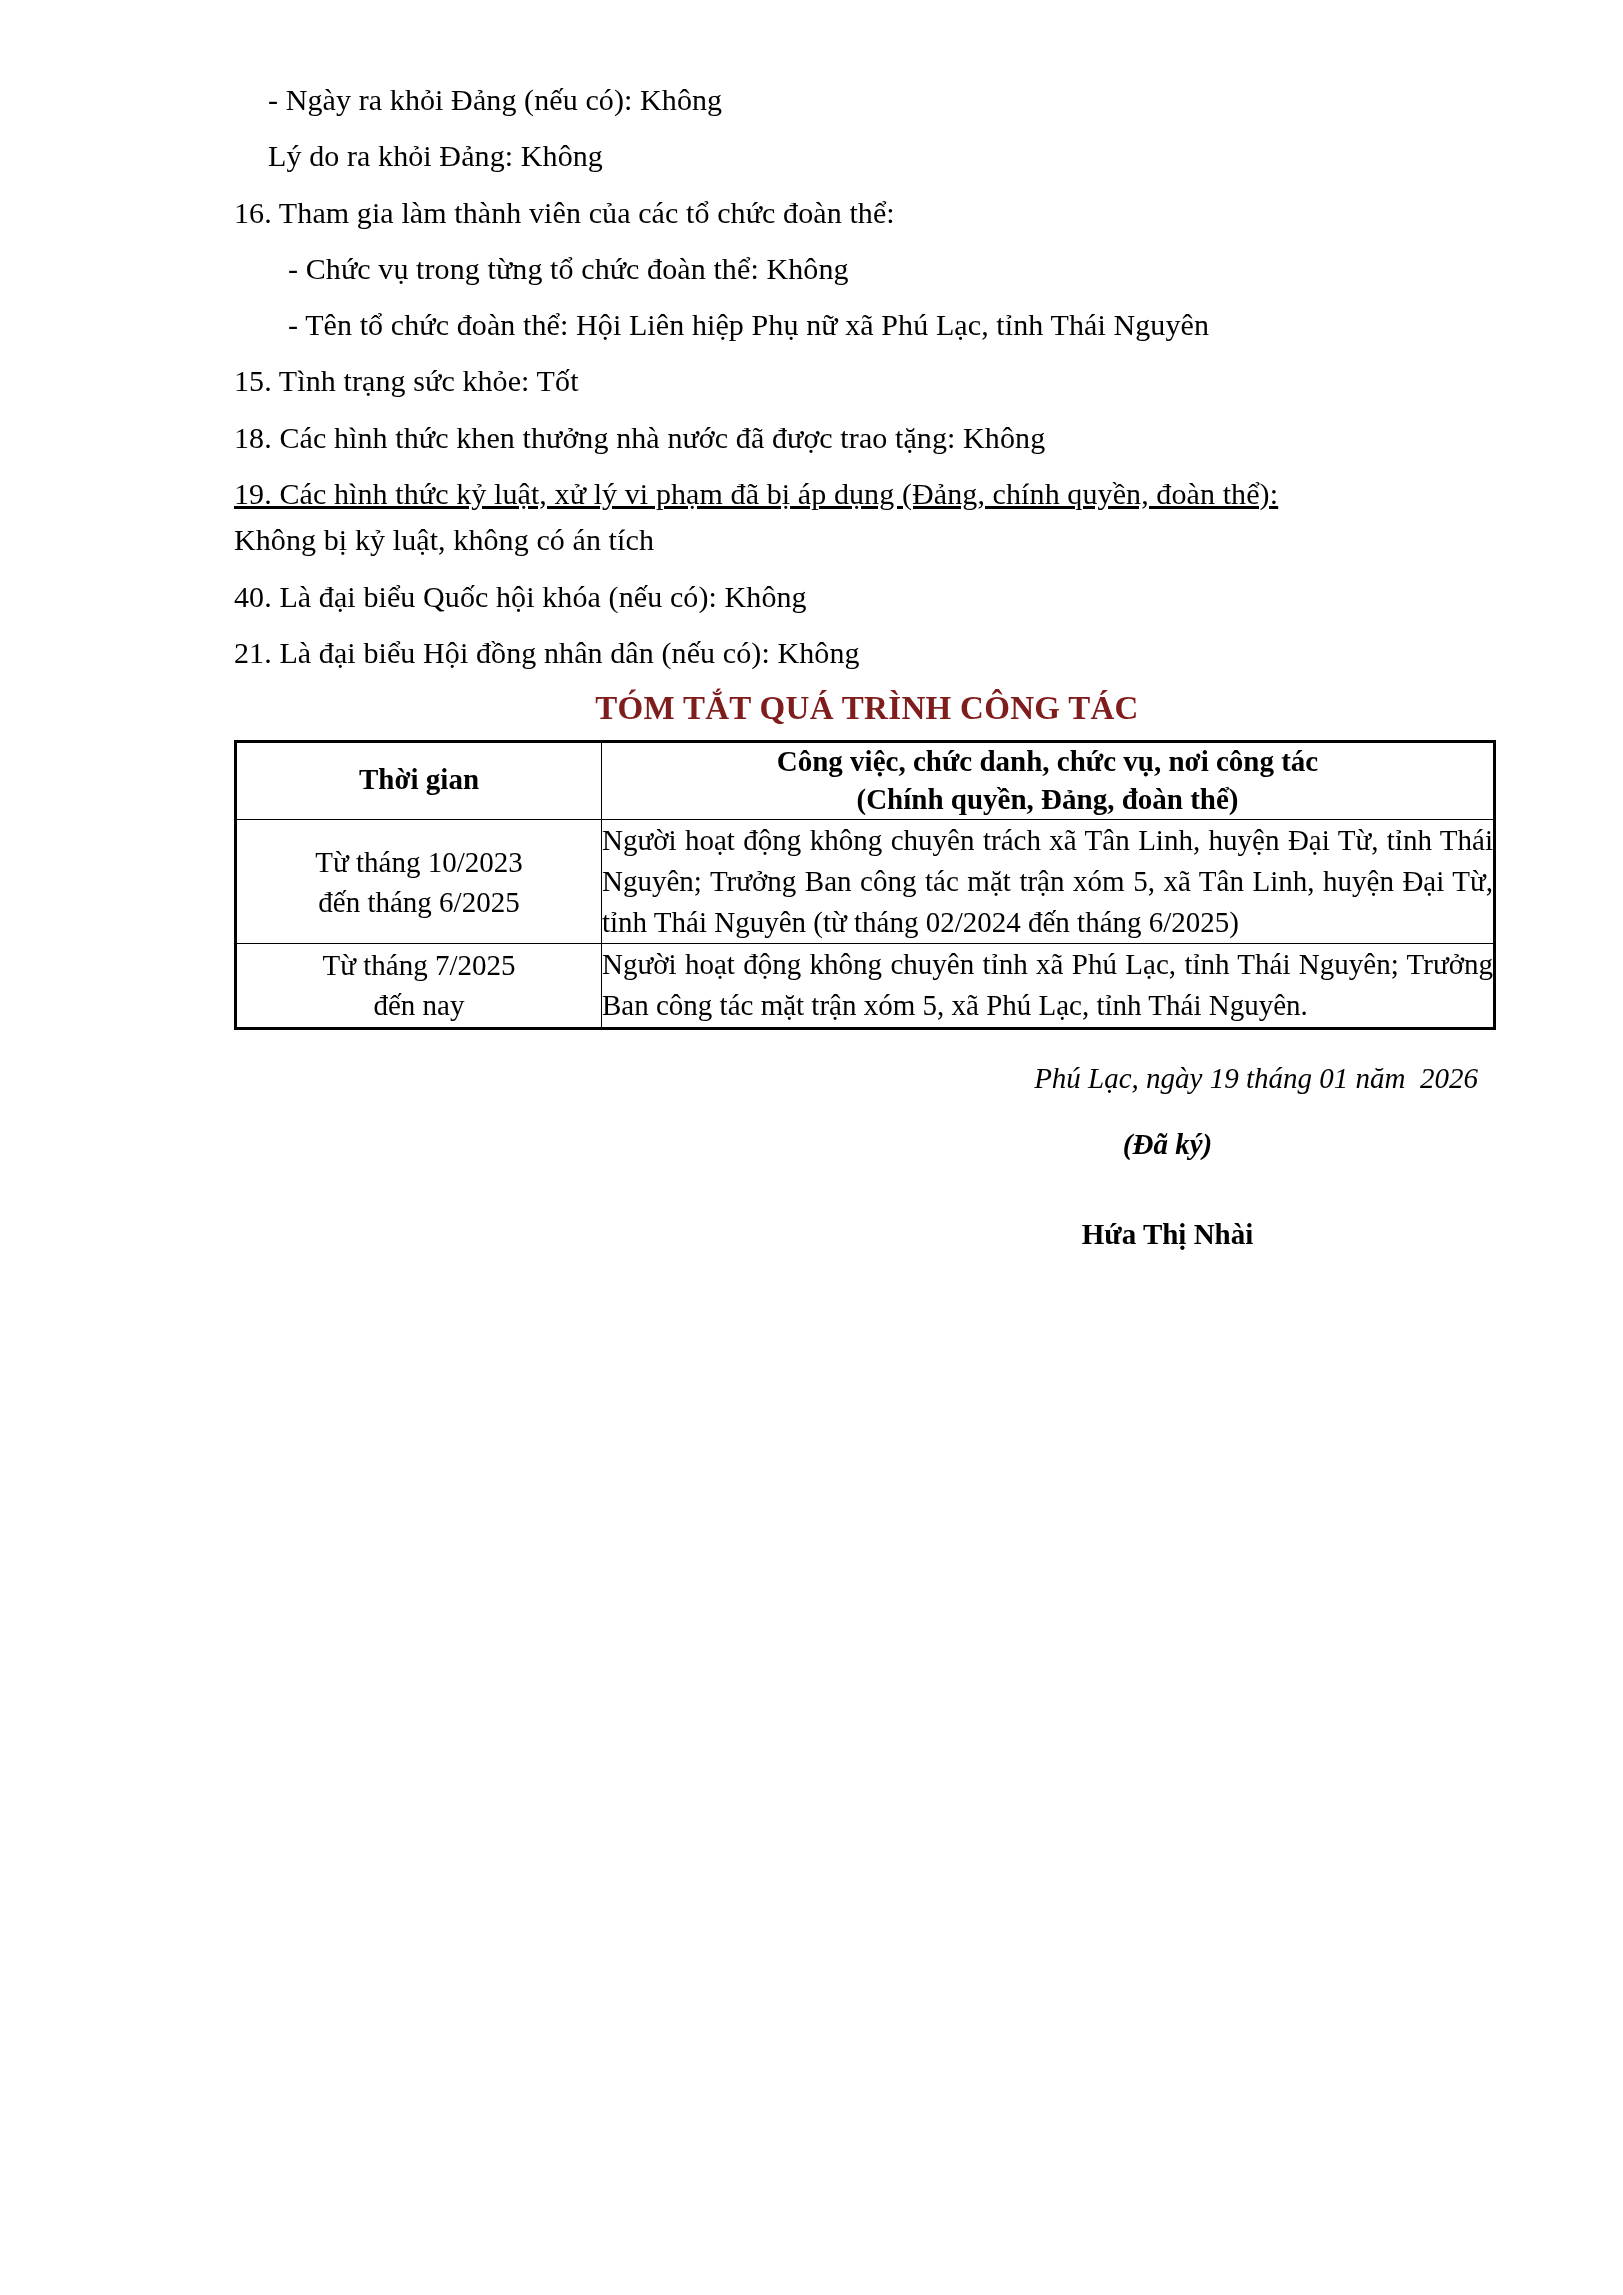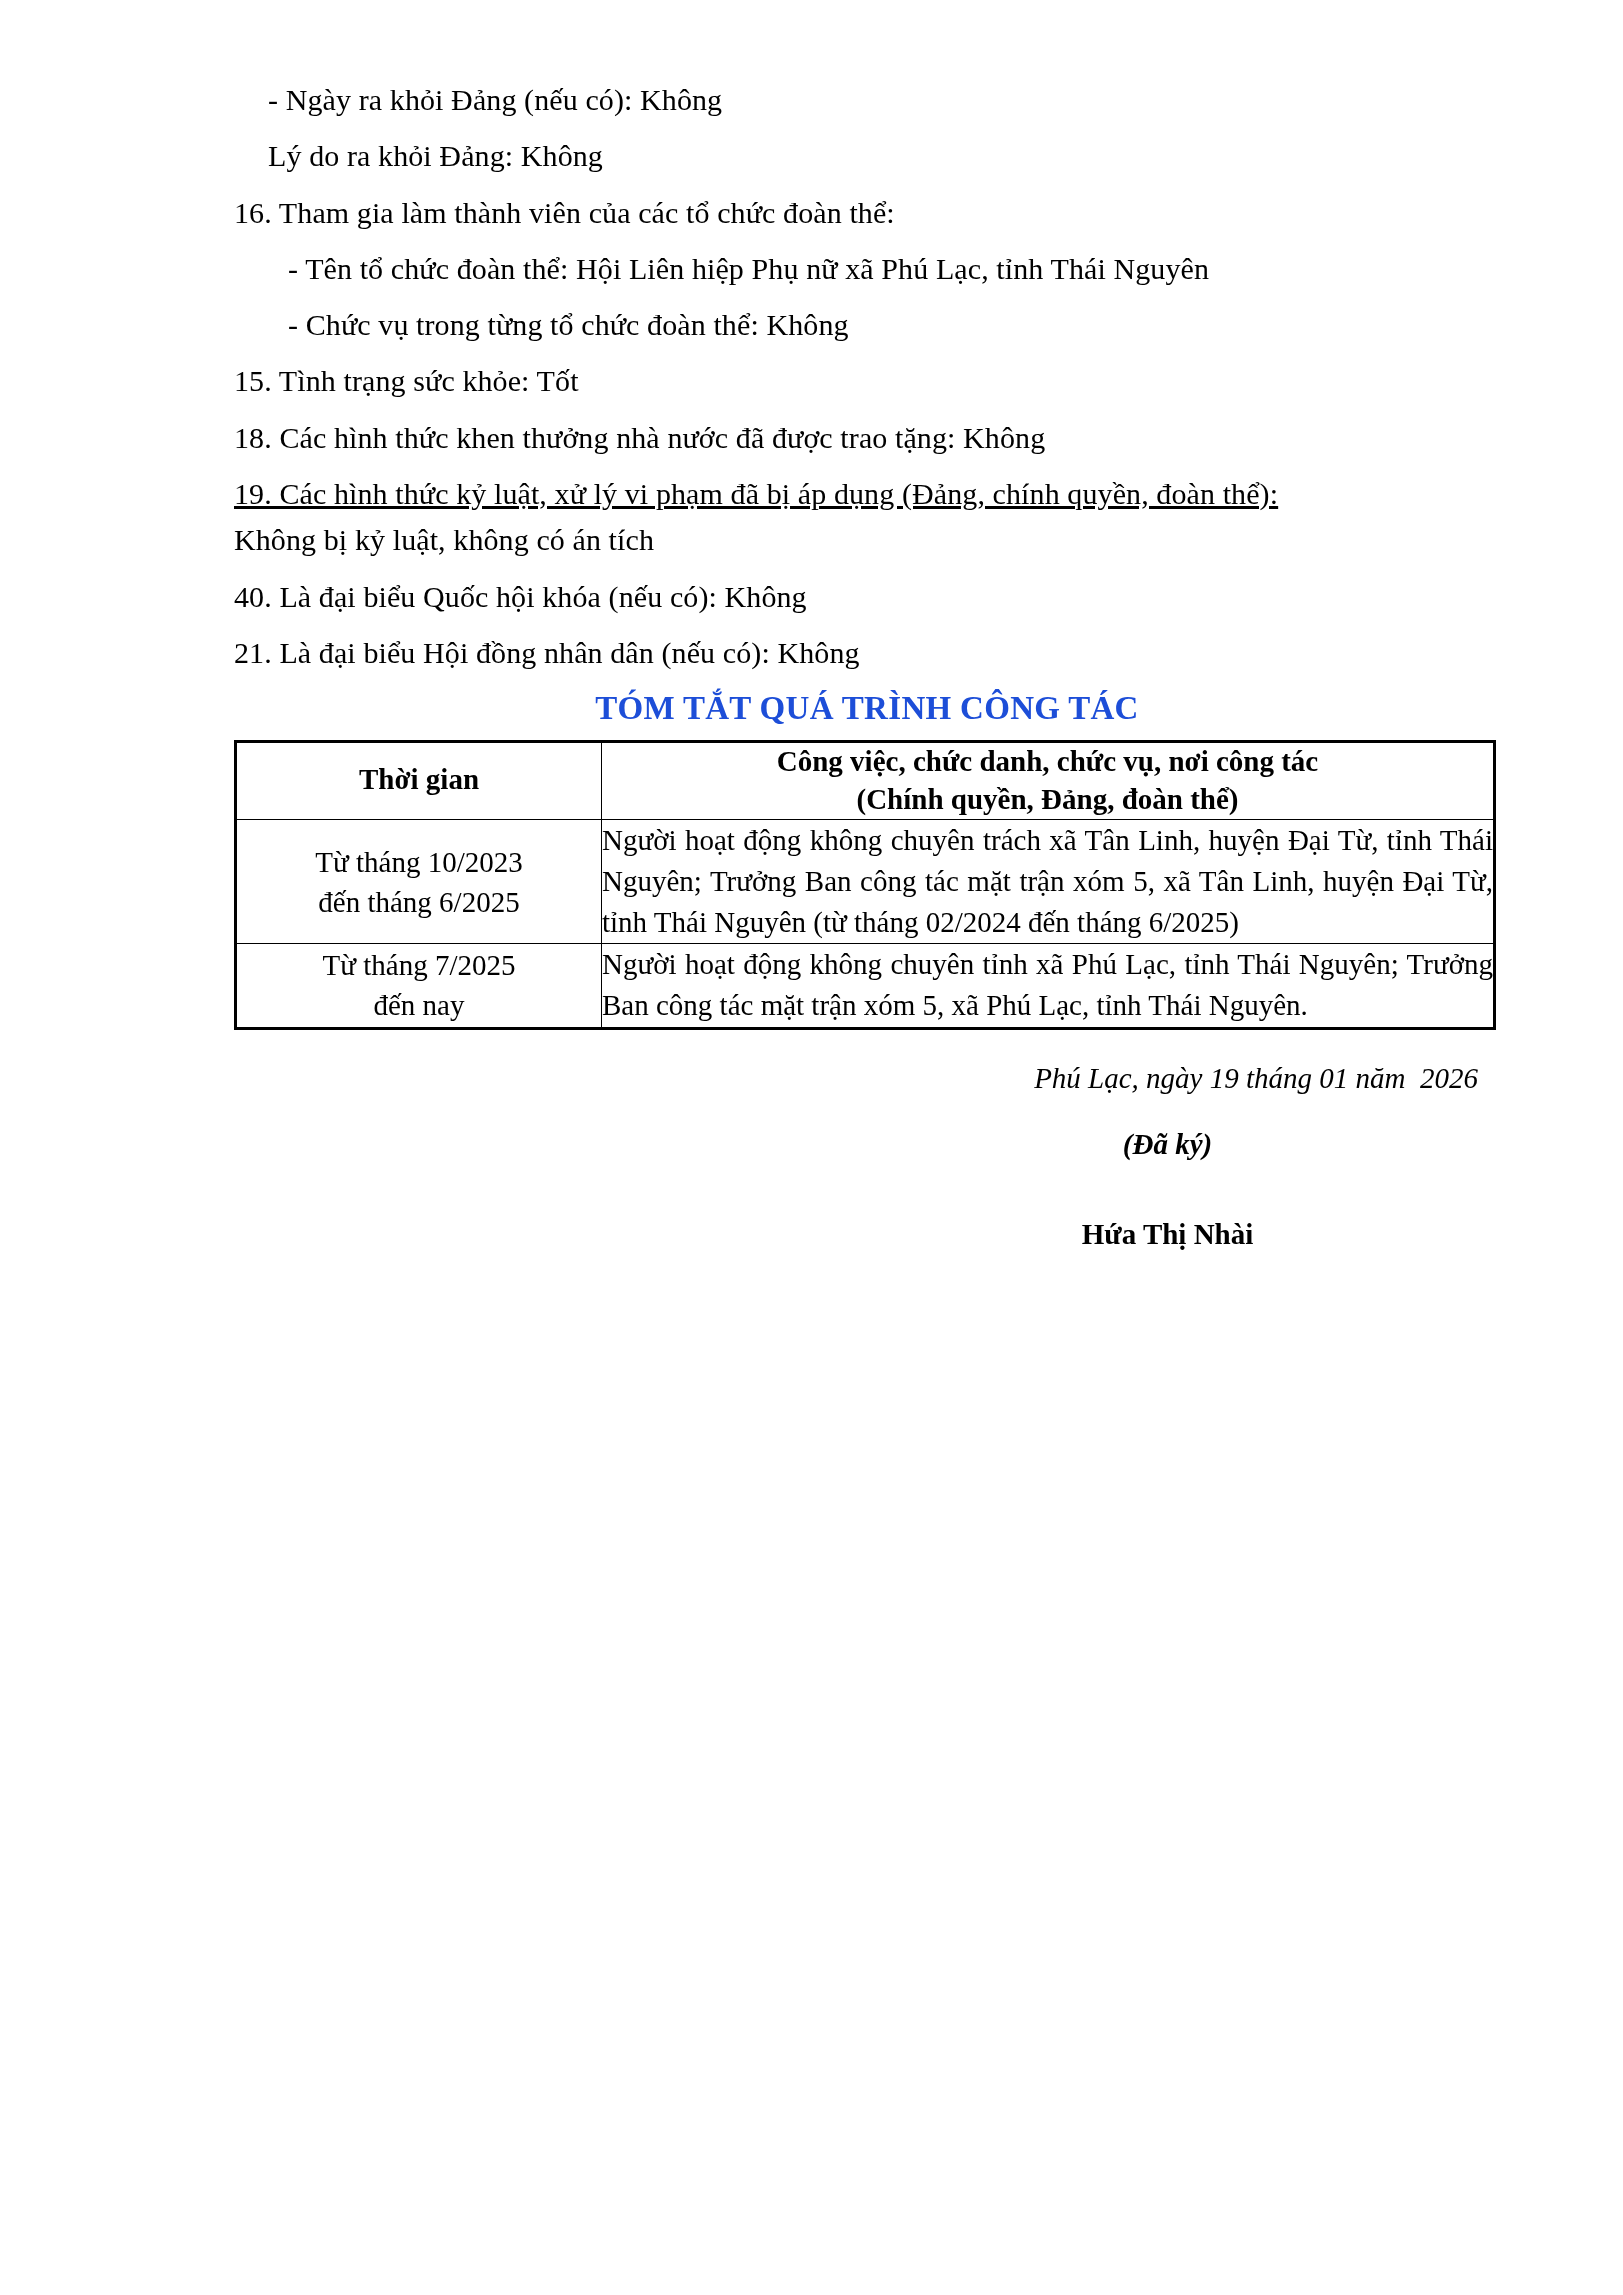--- a/index.html
+++ b/index.html
@@ -37,21 +37,21 @@
     letter-spacing: 0.1px;
   }
   .line.dash-1 { padding-left: 34px; }       
   .line.dash-2 { padding-left: 54px; }       
   .line.flush  { padding-left: 0; }
   .line.tight  { margin-bottom: 3.9px; text-decoration: underline; }
 
   
   .doc-title {
     text-align: center;
-    color: #1d4ed8;
+    color: #7f1d1d;
     font-weight: bold;
     font-size: 33px;
     line-height: 1.2;
     margin: 14.4px 0 11.8px 0;
     letter-spacing: 0.3px;
   }
 
   
   .work-table {
     border-collapse: collapse;
@@ -133,22 +133,22 @@
 </head>
 <body>
 
 <div class="page">
   <div class="content">
 
     <div>
       <p class="line dash-1">- Ngày ra khỏi Đảng (nếu có): Không</p>
       <p class="line dash-1">Lý do ra khỏi Đảng: Không</p>
       <p class="line flush">16. Tham gia làm thành viên của các tổ chức đoàn thể:</p>
+      <p class="line dash-2">- Chức vụ trong từng tổ chức đoàn thể: Không</p>
       <p class="line dash-2">- Tên tổ chức đoàn thể: Hội Liên hiệp Phụ nữ xã Phú Lạc, tỉnh Thái Nguyên</p>
-      <p class="line dash-2">- Chức vụ trong từng tổ chức đoàn thể: Không</p>
       <p class="line flush">15. Tình trạng sức khỏe: Tốt</p>
       <p class="line flush">18. Các hình thức khen thưởng nhà nước đã được trao tặng: Không</p>
       <p class="line flush tight">19. Các hình thức kỷ luật, xử lý vi phạm đã bị áp dụng (Đảng, chính quyền, đoàn thể):</p>
       <p class="line flush">Không bị kỷ luật, không có án tích</p>
       <p class="line flush">40. Là đại biểu Quốc hội khóa (nếu có): Không</p>
       <p class="line flush">21. Là đại biểu Hội đồng nhân dân (nếu có): Không</p>
     </div>
 
     <div class="doc-title">TÓM TẮT QUÁ TRÌNH CÔNG TÁC</div>
 

